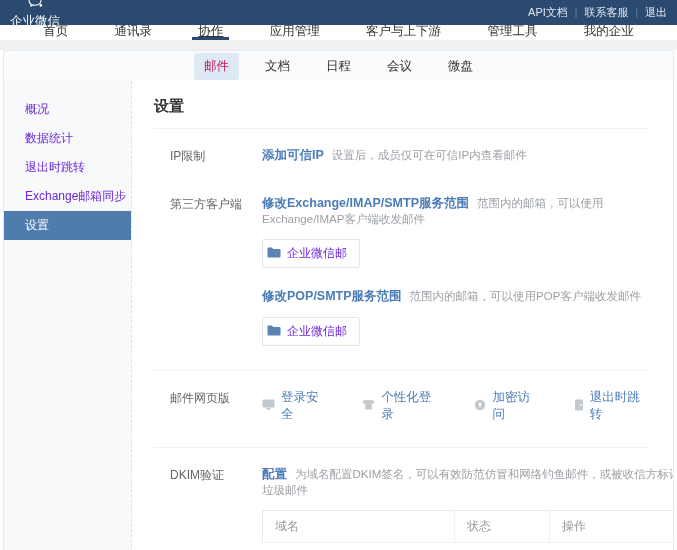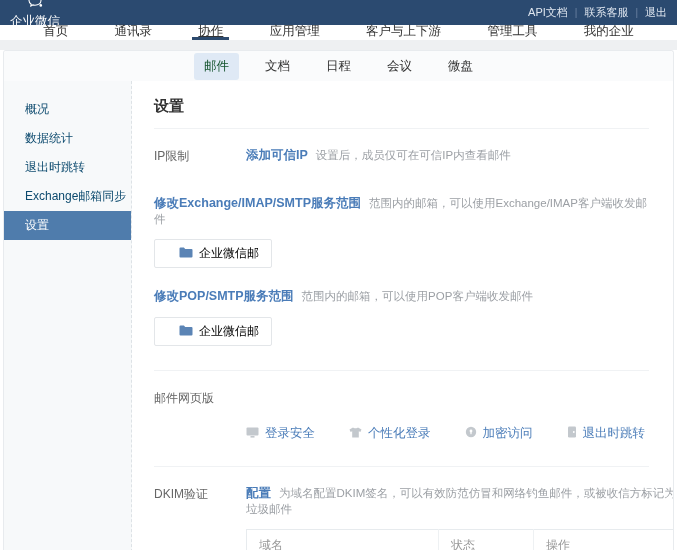--- a/index.html
+++ b/index.html
@@ -35,49 +35,49 @@
     margin:0 3px; background:#fff; border:1px solid #e8ebee; border-bottom:none;
     border-radius:3px 3px 0 0; height:512px; display:flex; flex-direction:column;
   }
   .subtabs {
     height:30px; background:#fafbfc; display:flex; justify-content:center;
     align-items:center; gap:16px; border-radius:3px 3px 0 0;
   }
   .subtab {
     font-size:12.5px; color:#333; padding:5px 10px; border-radius:3px; cursor:pointer;
   }
-  .subtab.active { background:#dfe9f5; color:#14532d; }
+  .subtab.active { background:#dfe9f5; color:#be185d; }
   .panel-body { flex:1; display:flex; min-height:0; }
   
   .sidebar {
     width:128px; background:#f7f9fa; border-right:1px dashed #dde2e6;
     padding-top:14px; flex-shrink:0;
   }
   .side-item {
     height:29px; line-height:29px; padding-left:21px; font-size:12px;
-    color:#0c4a6e; cursor:pointer; white-space:nowrap;
+    color:#6d28d9; cursor:pointer; white-space:nowrap;
   }
   .side-item.active { background:#4f7cac; color:#fff; }
   
   .content { flex:1; padding:10px 24px 0 22px; overflow:hidden; }
   .page-title { font-size:15px; font-weight:bold; color:#333; padding:6px 0 12px 0; }
   .divider { border-top:1px solid #f0f2f4; }
   .section { padding:18px 0 20px 0; }
   .row { display:flex; margin-bottom:4px; }
-  .row-label { width:92px; flex-shrink:0; color:#666; font-size:12px; padding-top:1px; }
+  .row-label { width:92px; flex-shrink:0; color:#666; font-size:12px; padding-top:1px;margin-left:16px; }
   .row-content { flex:1; }
   .blue-link { color:#4a7cb8; text-decoration:none; font-weight:bold; font-size:12.5px; cursor:pointer; }
   .desc { color:#9b9fa4; font-size:11.5px; margin-left:8px; }
   .chip {
     display:inline-flex; align-items:center; gap:6px; border:1px solid #e3e6e9;
-    border-radius:2px; padding:5px 12px 5px 24px; margin-top:12px; font-size:12px;
-    color:#000000; background:#fff; cursor:default;
+    border-radius:2px; padding:5px 12px 5px 4px; margin-top:12px; font-size:12px;
+    color:#6d28d9; background:#fff; cursor:default;
   }
   .sub-block { margin-top:20px; }
-  .webmail-links { display:flex; gap:34px; align-items:center;margin-top:36px; }
+  .webmail-links { display:flex; gap:34px; align-items:center; }
   .webmail-link { display:inline-flex; align-items:center; gap:6px; color:#4a7cb8; font-size:12.5px; cursor:pointer; text-decoration:none; }
   .webmail-link svg { flex-shrink:0; }
   
   .dkim-table {
     margin-top:12px; width:432px; border:1px solid #e7ebee; border-collapse:collapse;
     font-size:12px;
   }
   .dkim-table th {
     text-align:left; font-weight:normal; color:#999; padding:7px 12px;
     border-bottom:1px solid #eef1f3; border-left:1px solid #eef1f3; background:#fff;
@@ -146,20 +146,21 @@
 
       <div class="section">
         <div class="row">
           <div class="row-label">IP限制</div>
           <div class="row-content">
             <a class="blue-link">添加可信IP</a><span class="desc">设置后，成员仅可在可信IP内查看邮件</span>
           </div>
         </div>
 
         <div class="row" style="margin-top:30px;">
+          <div class="row-label">第三方客户端</div>
           <div class="row-content">
             <div>
               <a class="blue-link">修改Exchange/IMAP/SMTP服务范围</a><span class="desc">范围内的邮箱，可以使用Exchange/IMAP客户端收发邮件</span>
               <div>
                 <span class="chip">
                   <span>
                     <svg width="14" height="11" viewBox="0 0 14 11">
                         <path d="M0.5 1.5 a1 1 0 0 1 1-1 h3.4 l1.3 1.5 h6.3 a1 1 0 0 1 1 1 v6.5 a1 1 0 0 1 -1 1 h-11 a1 1 0 0 1 -1-1 Z" fill="#5b84b5"></path>
                       </svg>
                   </span>

